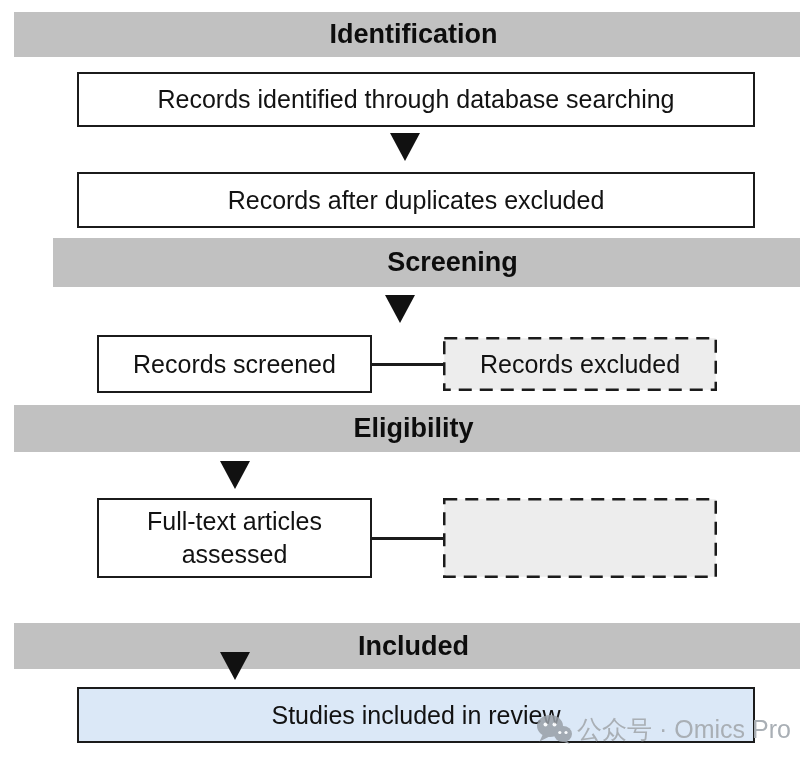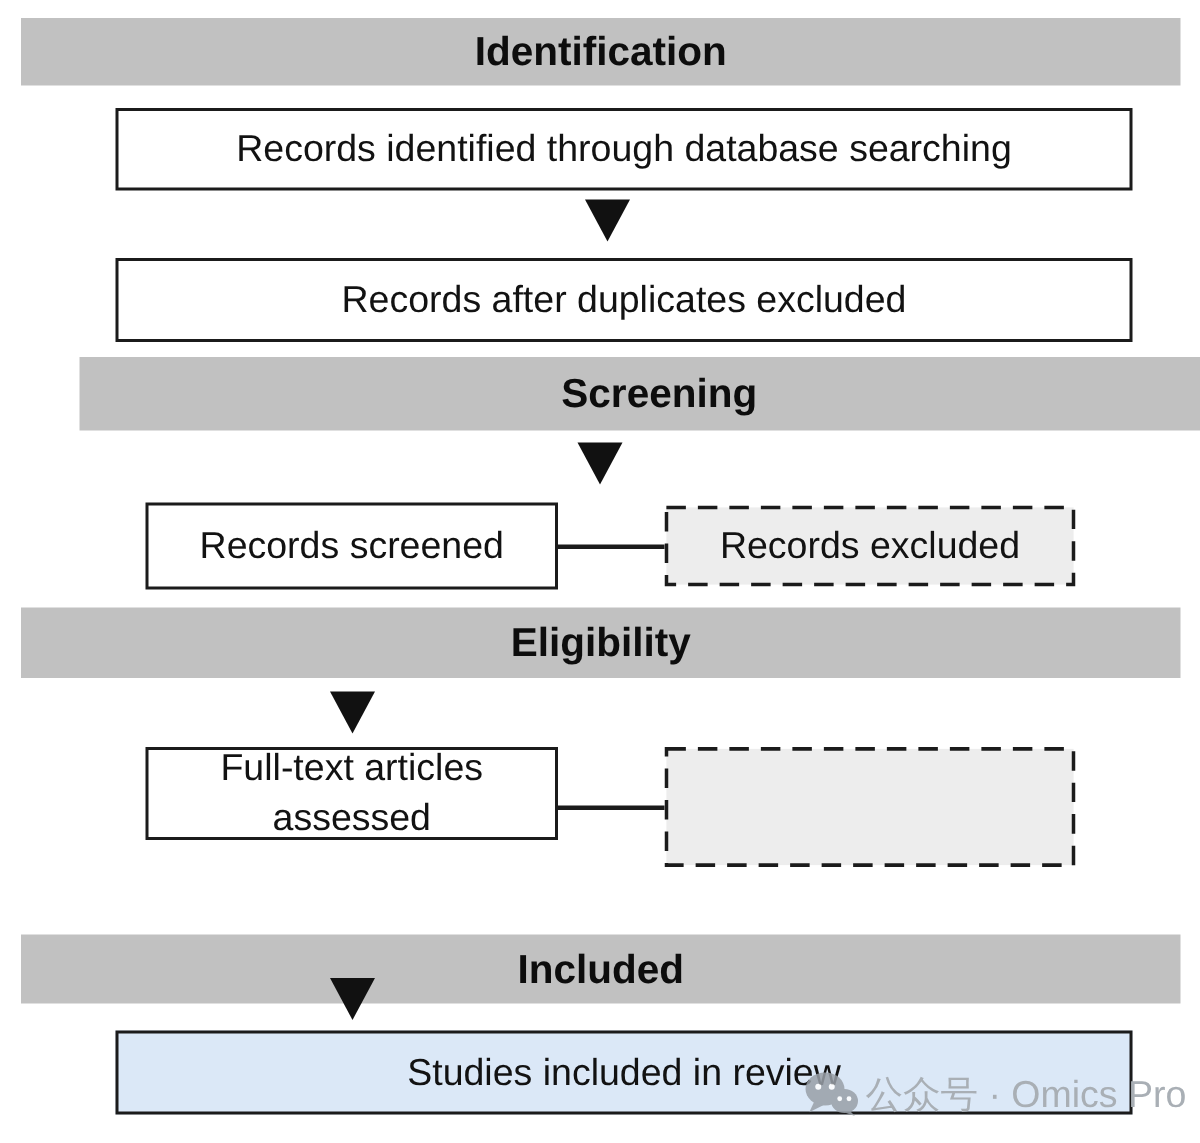--- a/index.html
+++ b/index.html
@@ -20,20 +20,21 @@
     left: 14px;
     width: 773px;
     background: var(--banner-bg, #c1c1c1);
     color: #0d0d0d;
     font-weight: bold;
     font-size: 27px;
     display: flex;
     align-items: center;
     justify-content: center;
     text-align: center;
+    padding-left: 13px;
   }
   .fbox {
     position: absolute;
     box-sizing: border-box;
     background: #ffffff;
     border: 2.5px solid var(--box-border, #1b1b1b);
     display: flex;
     align-items: center;
     justify-content: center;
     font-size: 25px;
@@ -125,21 +126,21 @@
     <svg width="274" height="54" viewBox="0 0 274 54">
       <rect class="dash-rect" x="1.25" y="1.25" width="271.5" height="51.5"></rect>
     </svg>
     <span>Records excluded</span>
   </div>
 
   <div class="banner" style="top:405px;height:47px;">Eligibility</div>
 
   <div class="arrow-down" style="left:220px;top:461px;"></div>
 
-  <div class="fbox" style="left:97px;top:498px;width:275px;height:62px;">Full-text articles assessed</div>
+  <div class="fbox" style="left:97px;top:498px;width:275px;height:80px;">Full-text articles assessed</div>
 
   <div class="connector" style="left:372px;top:537px;width:71px;"></div>
 
   <div class="dashedbox" style="left:443px;top:498px;width:274px;height:80px;">
     <svg width="274" height="80" viewBox="0 0 274 80">
       <rect class="dash-rect" x="1.25" y="1.25" width="271.5" height="77.5"></rect>
     </svg>
   </div>
 
   <div class="banner" style="top:596px;height:46px;margin-top:27px;">Included</div>

